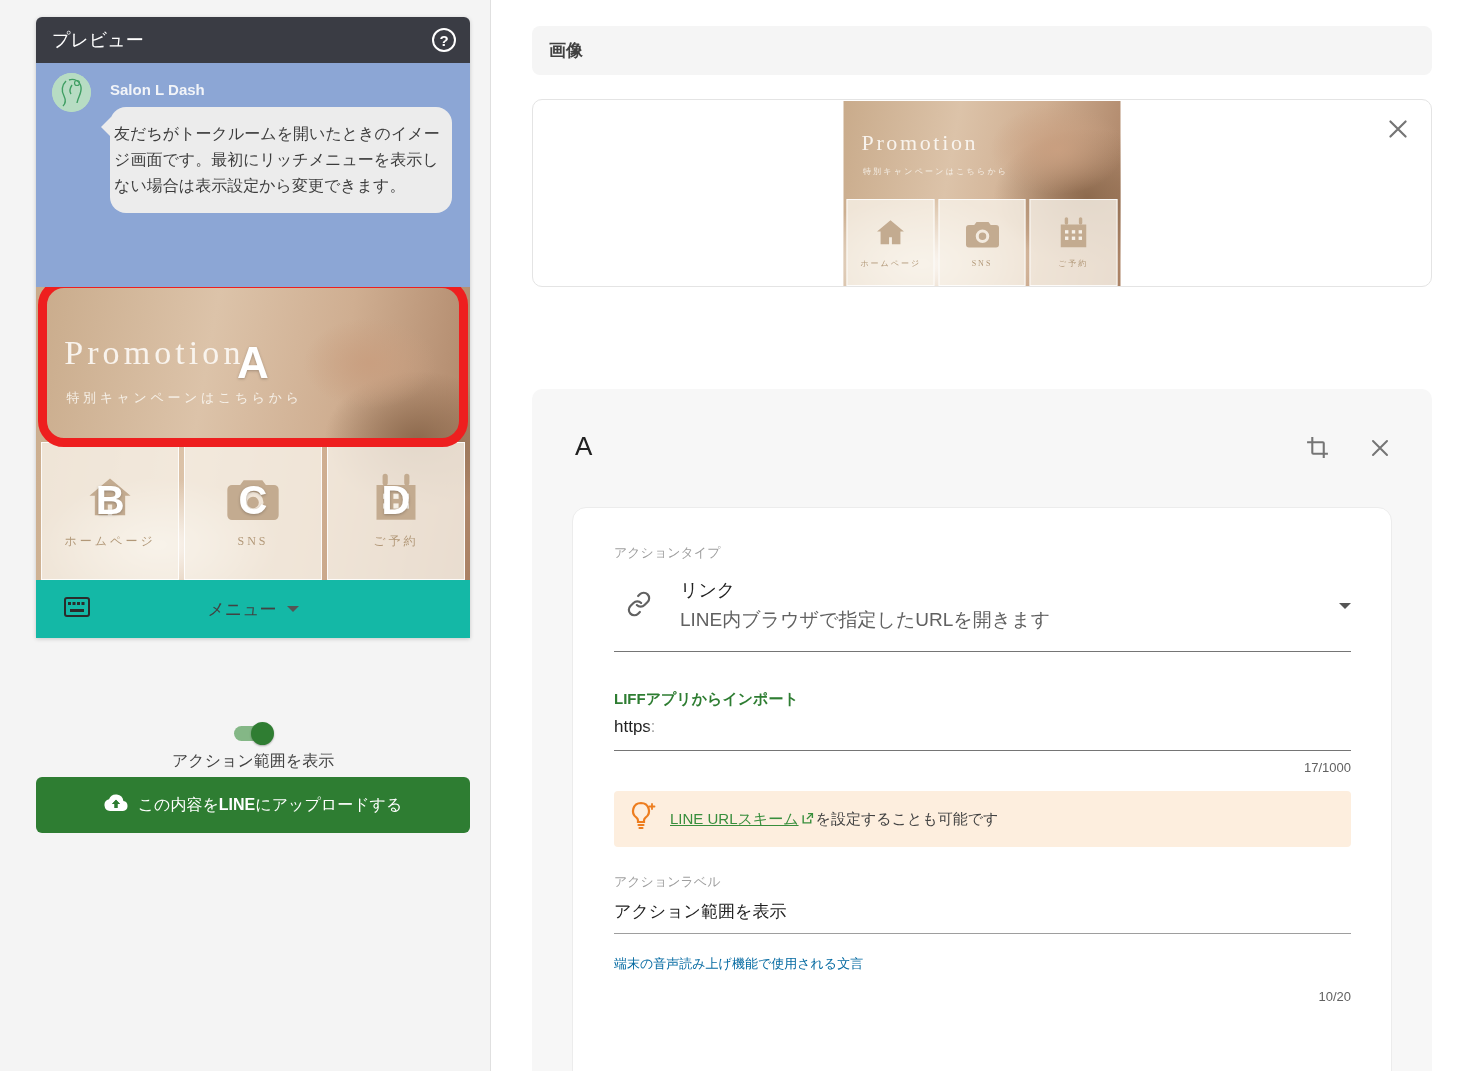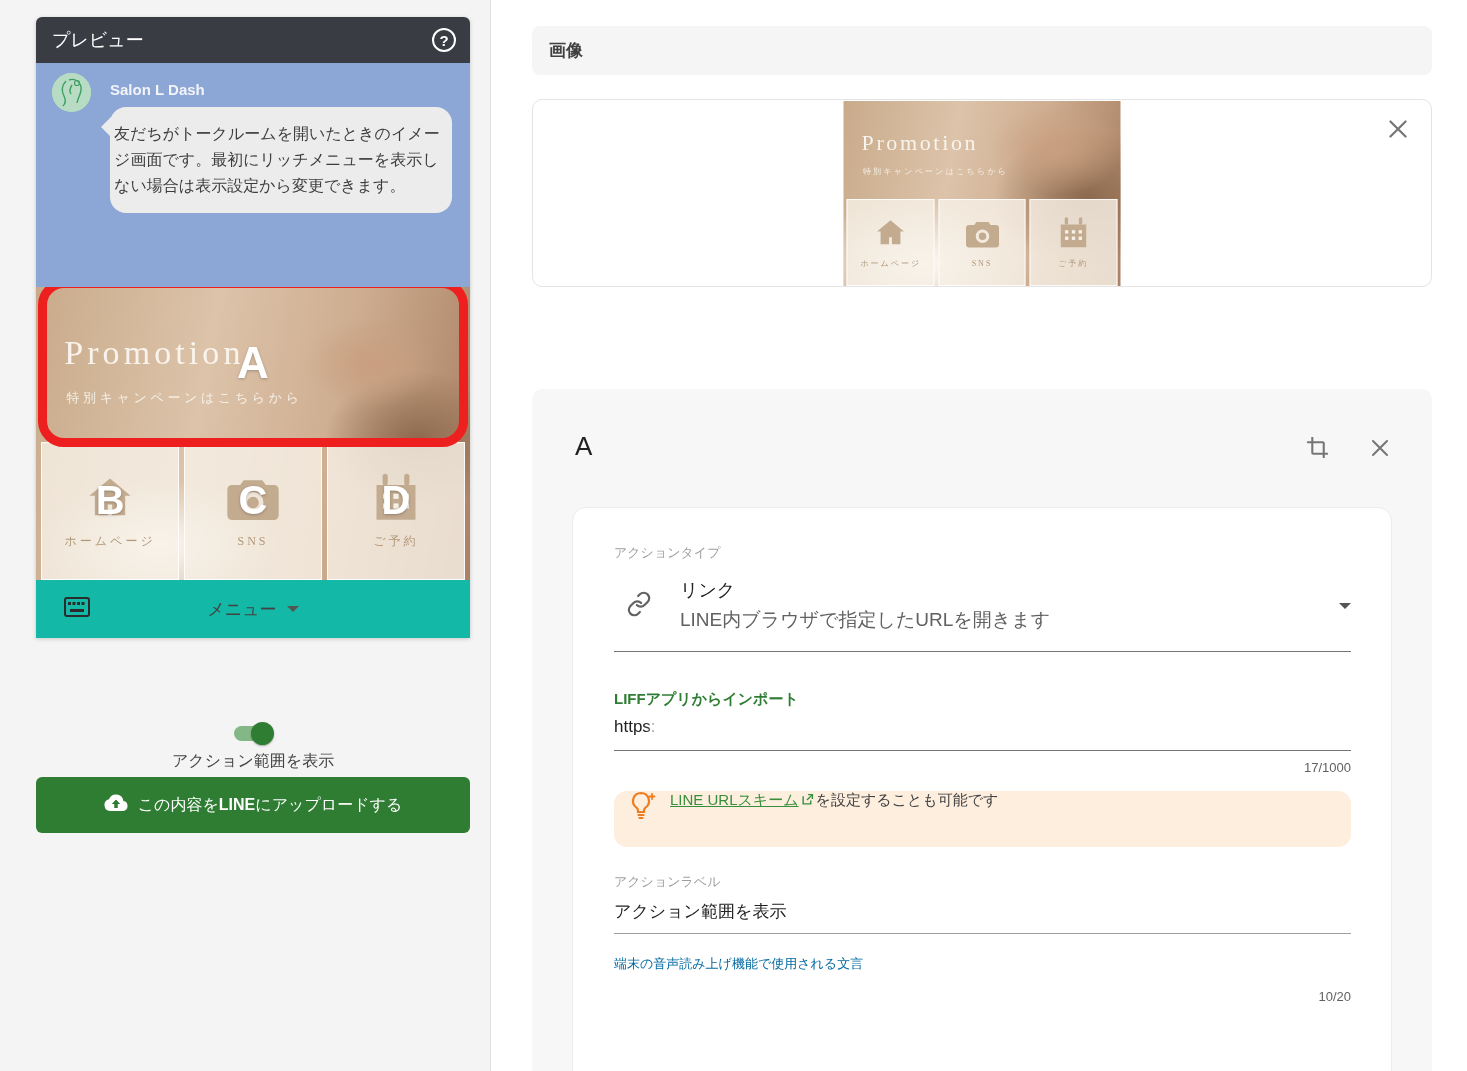--- a/index.html
+++ b/index.html
@@ -83,21 +83,21 @@
   .type-texts { flex:1; }
   .type-value { font-size:18px; color:#212121; }
   .type-desc { font-size:19px; color:#616161; margin-top:5px; }
   .hr { height:0; border-bottom:1px solid #757575; margin-top:18px; }
   .hr.light { border-color:#9e9e9e; }
   .liff-link { display:inline-block; margin-top:38px; font-size:15px; font-weight:bold; color:#2e7d32; text-decoration:none; cursor:pointer; }
   .url-label { margin-top:26px; }
   .url-row { margin-top:7px; font-size:17px; color:#212121; position:relative; display:flex; align-items:center; }
   .redact { display:inline-block; width:98px; height:22px; margin-left:-6px; background:#fff; border-radius:11px; box-shadow:0 0 6px 3px rgba(255,255,255,.95); }
   .counter { text-align:right; font-size:13px; color:#616161; margin-top:9px; }
-  .tip-box { margin-top:16px; height:56px; background:#fdeede; border-radius:13px; display:flex; align-items:flex-start; padding:0 10px 0 14px; gap:12px; }
+  .tip-box { margin-top:16px; height:56px; background:#fdeede; border-radius:4px; display:flex; align-items:center; padding:0 10px 0 14px; gap:12px; }
   .tip-text { font-size:15px; color:#424242; }
   .tip-link { color:#388e3c; text-decoration:underline; cursor:pointer; }
   .ext-icon { display:inline-block; vertical-align:-1px; color:#388e3c; margin:0 2px; }
   .al-label { margin-top:26px; }
   .al-value { font-size:17px; color:#212121; margin-top:9px; }
   .al-help { font-size:13px; color:#0369a1; margin-top:21px; }
 </style>
 </head>
 <body>
 

